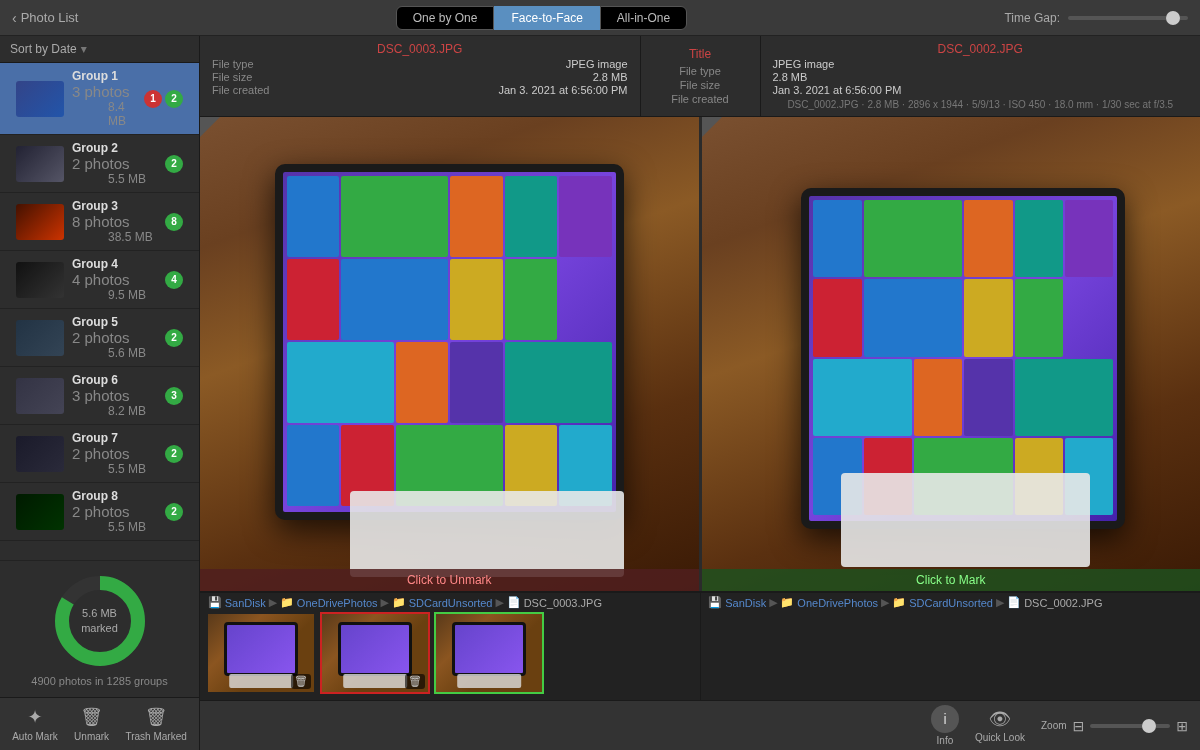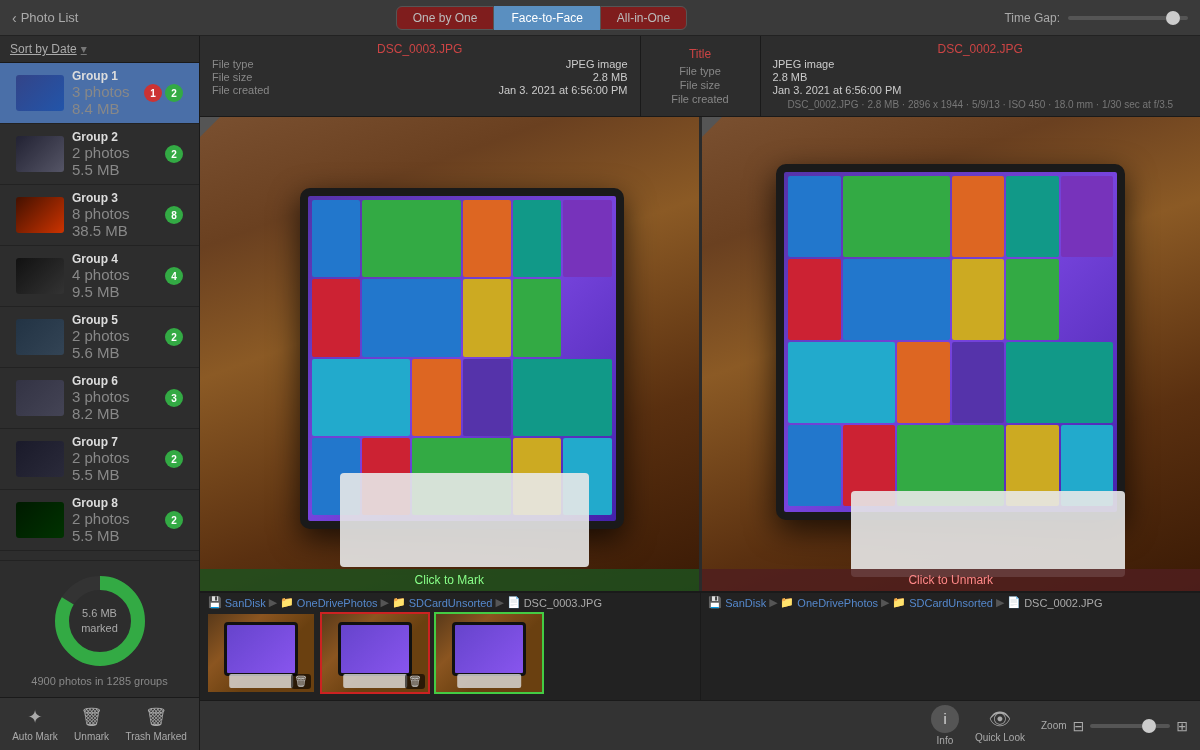--- a/index.html
+++ b/index.html
@@ -41,21 +41,21 @@
       align-items: center;
       gap: 0;
       margin: 0 auto;
     }
     .view-tab {
       padding: 4px 16px;
       font-size: 12px;
       color: #bbb;
       cursor: pointer;
       border: 1px solid #555;
-      background: #7f1d1d;
+      background: #000000;
     }
     .view-tab:first-child { border-radius: 6px 0 0 6px; }
     .view-tab:last-child { border-radius: 0 6px 6px 0; }
     .view-tab.active {
       background: #5a8fc0;
       color: #fff;
       border-color: #5a8fc0;
     }
     .time-gap {
       display: flex;
@@ -98,21 +98,21 @@
       flex-shrink: 0;
     }
     .sort-bar {
       display: flex;
       align-items: center;
       padding: 6px 10px;
       border-bottom: 1px solid #1a1a1a;
       font-size: 12px;
       color: #aaa;
     }
-    .sort-bar span { cursor: pointer; text-decoration: underline; }
+    .sort-bar span { cursor: pointer; }
     .group-list {
       flex: 1;
       overflow-y: auto;
     }
     .group-item {
       display: flex;
       align-items: center;
       padding: 6px 16px;
       cursor: pointer;
       border-bottom: 1px solid #222;
@@ -141,22 +141,23 @@
     .group-name {
       font-size: 12px;
       font-weight: 600;
       color: #ddd;
     }
     .group-photos {
       font-size: 15px;
       color: #888;
     }
     .group-size {
-      font-size: 15px;
+      font-size: 12px;
       color: #888;
+      margin-left: 36px;
     }
     .group-badges {
       display: flex;
       gap: 3px;
       flex-shrink: 0;
     }
     .badge {
       width: 18px;
       height: 18px;
       border-radius: 50%;
@@ -628,20 +629,55 @@
           <span class="file-meta-value">2.8 MB</span>
         </div>
         <div class="file-meta-row">
           <span class="file-meta-value">Jan 3. 2021 at 6:56:00 PM</span>
         </div>
         <div class="file-exif">DSC_0002.JPG  ·  2.8 MB  ·  2896 x 1944  ·  5/9/13  ·  ISO 450  ·  18.0 mm  ·  1/30 sec at f/3.5</div>
       </div>
     </div>
 
     <div class="image-compare">
+
+      <div class="image-pane">
+        <div class="fake-image-right">
+          <div style="position:absolute;inset:0;background:linear-gradient(160deg,#7a5030 0%,#6a4020 20%,#8b5a25 40%,#5a3010 70%,#3a1a05 100%);"></div>
+
+          <div style="position:absolute;top:10%;left:15%;width:70%;height:75%;background:#111;border:8px solid #1a1a1a;border-radius:10px;overflow:hidden;box-shadow:0 10px 30px rgba(0,0,0,0.7);">
+            <div style="width:100%;height:100%;background:linear-gradient(135deg,#5533aa,#7744dd,#4422aa);display:grid;grid-template-columns:repeat(6,1fr);grid-template-rows:repeat(4,1fr);gap:2px;padding:4px;">
+              <div style="background:#2277cc;border-radius:2px;"></div>
+              <div style="background:#33aa44;border-radius:2px;grid-column:span 2;"></div>
+              <div style="background:#dd6622;border-radius:2px;"></div>
+              <div style="background:#119988;border-radius:2px;"></div>
+              <div style="background:#7733bb;border-radius:2px;"></div>
+              <div style="background:#cc2233;border-radius:2px;"></div>
+              <div style="background:#2277cc;border-radius:2px;grid-column:span 2;"></div>
+              <div style="background:#ccaa22;border-radius:2px;"></div>
+              <div style="background:#33aa44;border-radius:2px;"></div>
+              <div style="background:#22aacc;border-radius:2px;grid-column:span 2;"></div>
+              <div style="background:#dd6622;border-radius:2px;"></div>
+              <div style="background:#5533aa;border-radius:2px;"></div>
+              <div style="background:#119988;border-radius:2px;grid-column:span 2;"></div>
+              <div style="background:#2277cc;border-radius:2px;"></div>
+              <div style="background:#cc2233;border-radius:2px;"></div>
+              <div style="background:#33aa44;border-radius:2px;grid-column:span 2;"></div>
+              <div style="background:#ccaa22;border-radius:2px;"></div>
+              <div style="background:#22aacc;border-radius:2px;"></div>
+              <div style="background:#7733bb;border-radius:2px;grid-column:span 2;"></div>
+              <div style="background:#dd6622;border-radius:2px;"></div>
+            </div>
+          </div>
+
+          <div style="position:absolute;bottom:3%;left:30%;width:55%;height:18%;background:#e8e8e8;border-radius:4px;opacity:0.9;"></div>
+        </div>
+        <div class="pane-triangle"></div>
+        <div class="mark-bar mark-bar-unmark">Click to Unmark</div>
+      </div>
 
       <div class="image-pane">
         <div class="fake-image-left">
 
           <div style="position:absolute;inset:0;background:linear-gradient(160deg,#7a5030 0%,#6a4020 20%,#8b5a25 40%,#5a3010 70%,#3a1a05 100%);"></div>
 
           <div style="position:absolute;top:15%;left:20%;width:65%;height:72%;background:#111;border:8px solid #1a1a1a;border-radius:10px;overflow:hidden;box-shadow:0 10px 30px rgba(0,0,0,0.7);">
             <div style="width:100%;height:100%;background:linear-gradient(135deg,#5533aa,#7744dd,#4422aa);display:grid;grid-template-columns:repeat(6,1fr);grid-template-rows:repeat(4,1fr);gap:2px;padding:4px;">
               <div style="background:#2277cc;border-radius:2px;"></div>
               <div style="background:#33aa44;border-radius:2px;grid-column:span 2;"></div>
@@ -665,55 +701,20 @@
               <div style="background:#dd6622;border-radius:2px;"></div>
             </div>
           </div>
 
           <div style="position:absolute;bottom:5%;left:28%;width:50%;height:20%;background:#e8e8e8;border-radius:4px;opacity:0.9;"></div>
         </div>
         <div class="pane-triangle"></div>
         <div class="mark-bar mark-bar-click">Click to Mark</div>
       </div>
 
-      <div class="image-pane">
-        <div class="fake-image-right">
-          <div style="position:absolute;inset:0;background:linear-gradient(160deg,#7a5030 0%,#6a4020 20%,#8b5a25 40%,#5a3010 70%,#3a1a05 100%);"></div>
-
-          <div style="position:absolute;top:10%;left:15%;width:70%;height:75%;background:#111;border:8px solid #1a1a1a;border-radius:10px;overflow:hidden;box-shadow:0 10px 30px rgba(0,0,0,0.7);">
-            <div style="width:100%;height:100%;background:linear-gradient(135deg,#5533aa,#7744dd,#4422aa);display:grid;grid-template-columns:repeat(6,1fr);grid-template-rows:repeat(4,1fr);gap:2px;padding:4px;">
-              <div style="background:#2277cc;border-radius:2px;"></div>
-              <div style="background:#33aa44;border-radius:2px;grid-column:span 2;"></div>
-              <div style="background:#dd6622;border-radius:2px;"></div>
-              <div style="background:#119988;border-radius:2px;"></div>
-              <div style="background:#7733bb;border-radius:2px;"></div>
-              <div style="background:#cc2233;border-radius:2px;"></div>
-              <div style="background:#2277cc;border-radius:2px;grid-column:span 2;"></div>
-              <div style="background:#ccaa22;border-radius:2px;"></div>
-              <div style="background:#33aa44;border-radius:2px;"></div>
-              <div style="background:#22aacc;border-radius:2px;grid-column:span 2;"></div>
-              <div style="background:#dd6622;border-radius:2px;"></div>
-              <div style="background:#5533aa;border-radius:2px;"></div>
-              <div style="background:#119988;border-radius:2px;grid-column:span 2;"></div>
-              <div style="background:#2277cc;border-radius:2px;"></div>
-              <div style="background:#cc2233;border-radius:2px;"></div>
-              <div style="background:#33aa44;border-radius:2px;grid-column:span 2;"></div>
-              <div style="background:#ccaa22;border-radius:2px;"></div>
-              <div style="background:#22aacc;border-radius:2px;"></div>
-              <div style="background:#7733bb;border-radius:2px;grid-column:span 2;"></div>
-              <div style="background:#dd6622;border-radius:2px;"></div>
-            </div>
-          </div>
-
-          <div style="position:absolute;bottom:3%;left:30%;width:55%;height:18%;background:#e8e8e8;border-radius:4px;opacity:0.9;"></div>
-        </div>
-        <div class="pane-triangle"></div>
-        <div class="mark-bar mark-bar-unmark">Click to Unmark</div>
-      </div>
-
     </div>
 
     <div class="strip-area">
       <div style="display:flex;">
         <div class="path-bar" style="flex:1;">
           <span>💾</span>
           <span class="path-folder">SanDisk</span>
           <span class="path-sep">▶</span>
           <span class="path-folder" style="color:#4477cc;">📁</span>
           <span class="path-folder">OneDrivePhotos</span>

